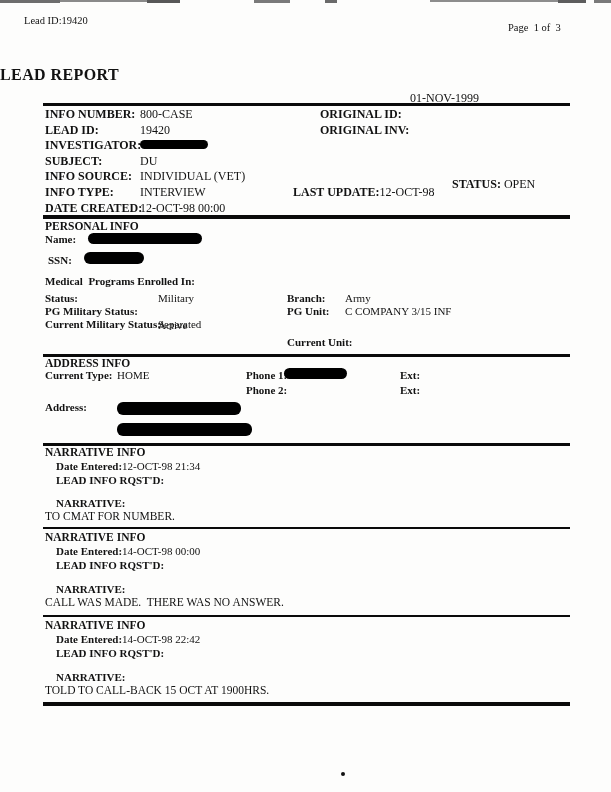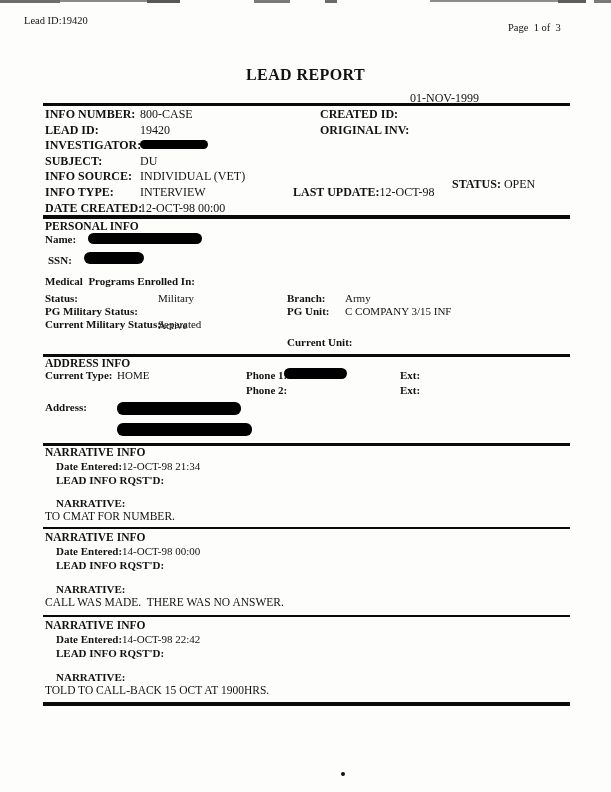--- a/index.html
+++ b/index.html
@@ -9,21 +9,21 @@
     font-family:"Liberation Serif", serif; font-size:11.5px;
     overflow:hidden;
   }
   .abs { position:absolute; white-space:pre; line-height:1.15; }
   .b   { font-weight:bold; }
   .s10 { font-size:10.5px; }
   .s11 { font-size:11px; }
   .s12 { font-size:12px; }
   .title {
     position:absolute; left:0; top:66px; width:100%;
-    text-align:center; font-weight:bold; font-size:16px; letter-spacing:.4px;
+    text-align:left; font-weight:bold; font-size:16px; letter-spacing:.4px;
   }
   .rule { position:absolute; left:43px; width:527px; background:#0a0a0a; }
   .bar  { position:absolute; background:#000; border-radius:6px; }
   .art  { position:absolute; top:0; }
   .dot  { position:absolute; width:4px; height:4px; border-radius:50%; background:#111; }
 </style>
 </head>
 <body>
 
 <div class="page">
@@ -41,21 +41,21 @@
   <div class="abs s10" style="left:508px;top:22px">Page  1 of  3</div>
 
   <div class="title">LEAD REPORT</div>
 
   <div class="abs s12" style="left:410px;top:92px">01-NOV-1999</div>
 
   <div class="rule" style="top:103px;height:3px"></div>
 
   <div class="abs s12 b" style="left:45px;top:108px">INFO NUMBER:</div>
   <div class="abs s12" style="left:140px;top:108px">800-CASE</div>
-  <div class="abs s12 b" style="left:320px;top:108px">CREATED ID:</div>
+  <div class="abs s12 b" style="left:320px;top:108px">ORIGINAL ID:</div>
 
   <div class="abs s12 b" style="left:45px;top:124px">LEAD ID:</div>
   <div class="abs s12" style="left:140px;top:124px">19420</div>
   <div class="abs s12 b" style="left:320px;top:124px">ORIGINAL INV:</div>
 
   <div class="abs s12 b" style="left:45px;top:139px">INVESTIGATOR:</div>
   <div class="bar" style="left:140px;top:140px;width:68px;height:9px"></div>
 
   <div class="abs s12 b" style="left:45px;top:155px">SUBJECT:</div>
   <div class="abs s12" style="left:140px;top:155px">DU</div>

